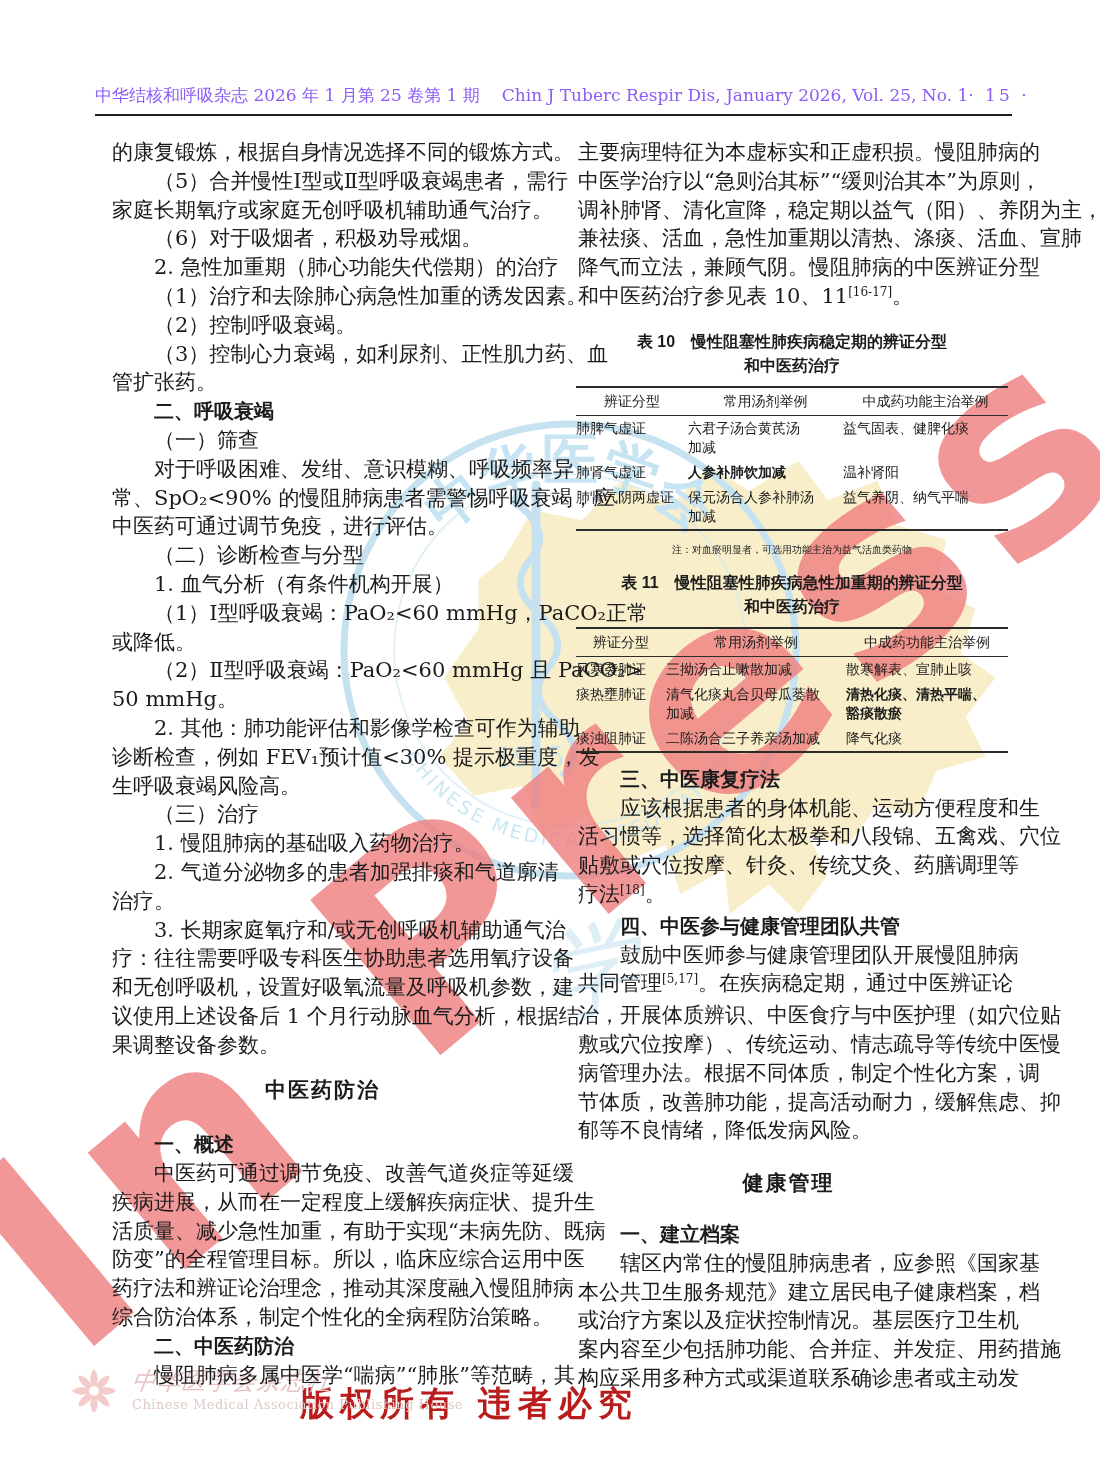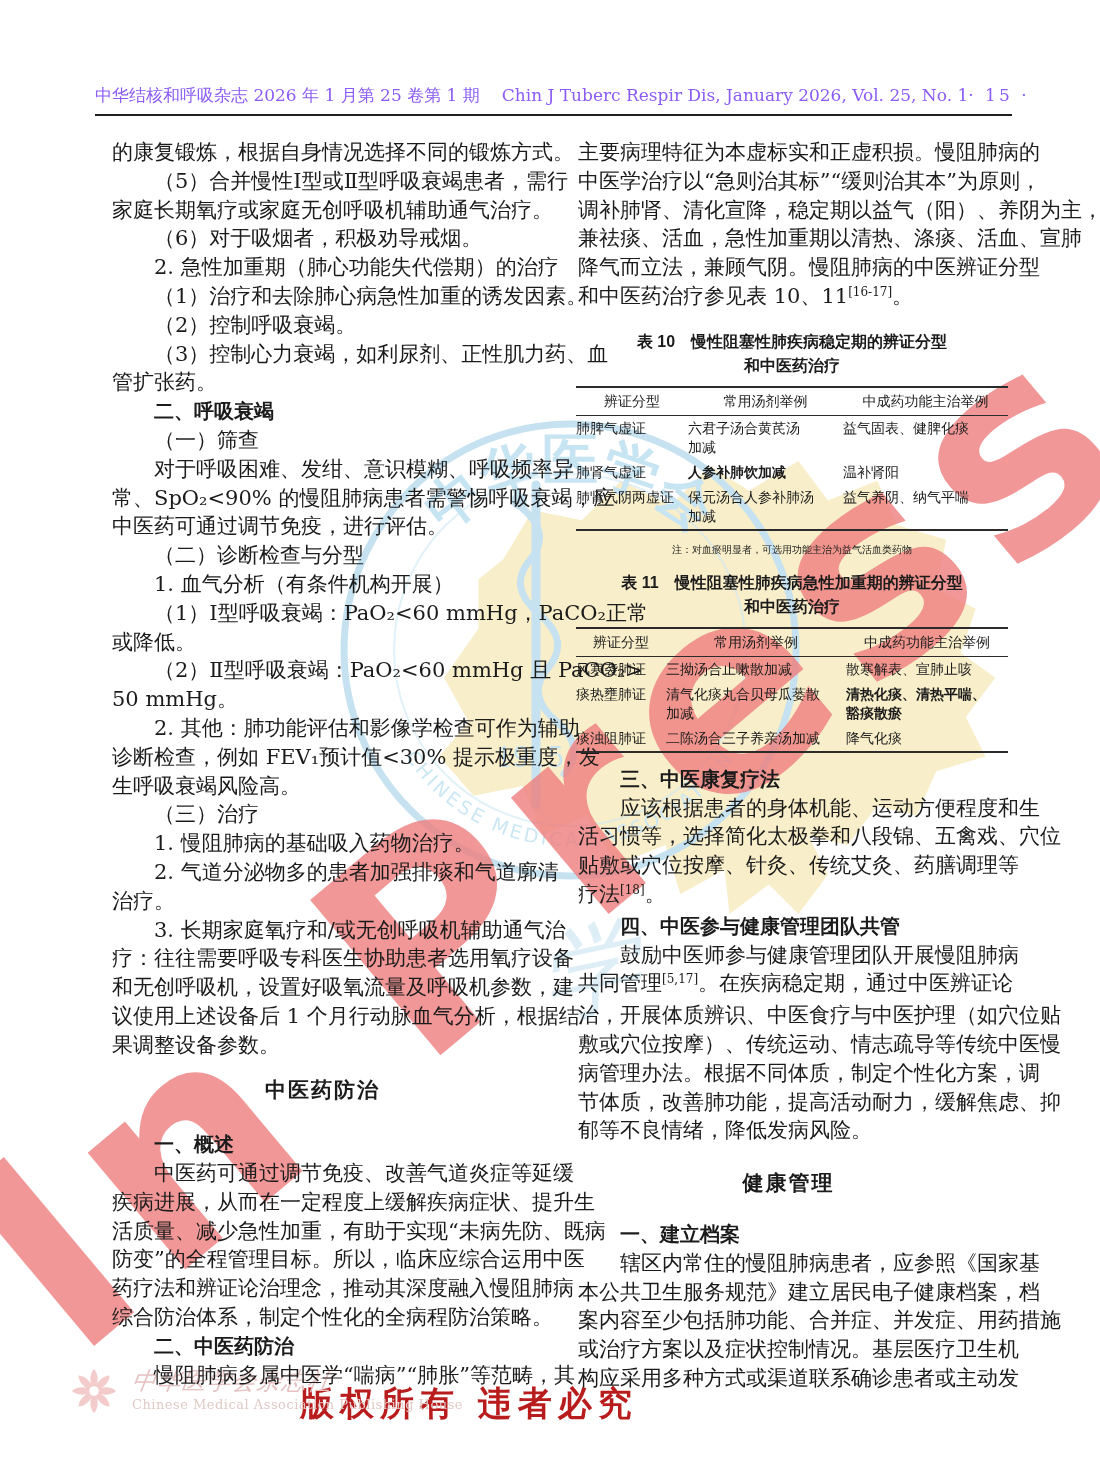--- a/index.html
+++ b/index.html
@@ -268,22 +268,22 @@
     <div class="tl ">敷或穴位按摩）、传统运动、情志疏导等传统中医慢</div>
     <div class="tl ">病管理办法。根据不同体质，制定个性化方案，调</div>
     <div class="tl ">节体质，改善肺功能，提高活动耐力，缓解焦虑、抑</div>
     <div class="tl ">郁等不良情绪，降低发病风险。</div>
     <div style="height: 24px;"></div>
     <div class="tl ct">健康管理</div>
     <div style="height: 22px;"></div>
     <div class="tl i b">一、建立档案</div>
     <div class="tl i">辖区内常住的慢阻肺病患者，应参照《国家基</div>
     <div class="tl ">本公共卫生服务规范》建立居民电子健康档案，档</div>
+    <div class="tl ">或治疗方案以及症状控制情况。基层医疗卫生机</div>
     <div class="tl ">案内容至少包括肺功能、合并症、并发症、用药措施</div>
-    <div class="tl ">或治疗方案以及症状控制情况。基层医疗卫生机</div>
     <div class="tl ">构应采用多种方式或渠道联系确诊患者或主动发</div>
   </div>
 
 <div class="footer">
   <svg class="flower" viewBox="0 0 48 48" aria-hidden="true">
     <g fill="#f3cbcb">
       <g>
           <path d="M24,24 C18,14 20,5 24,1 C28,5 30,14 24,24Z"></path>
         </g>
       <g transform="rotate(45 24 24)">

